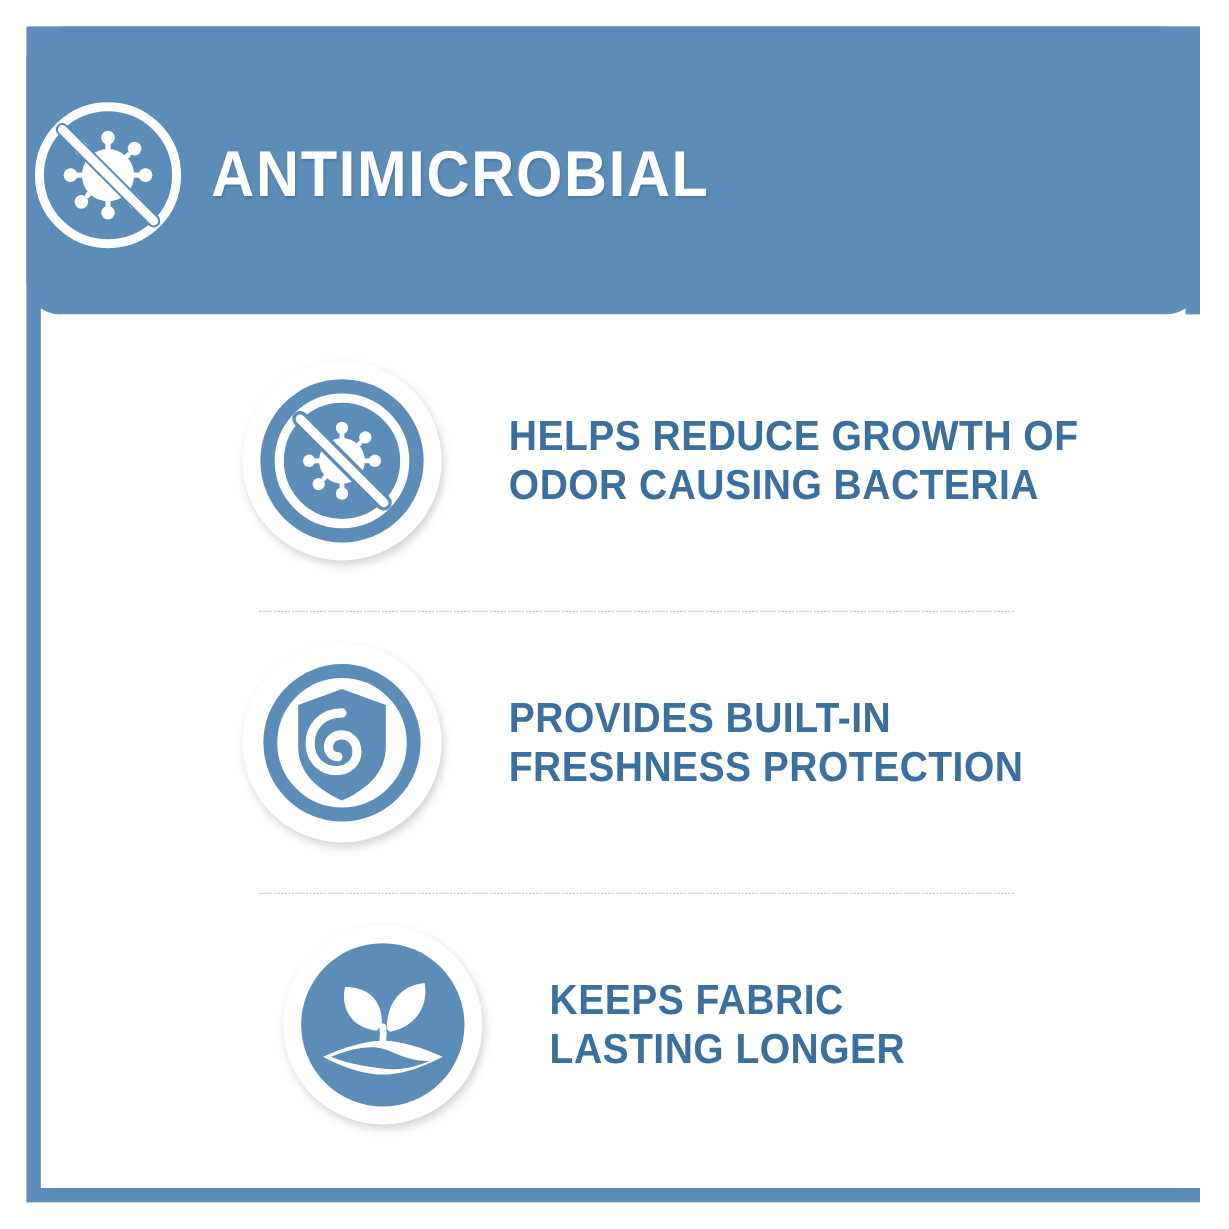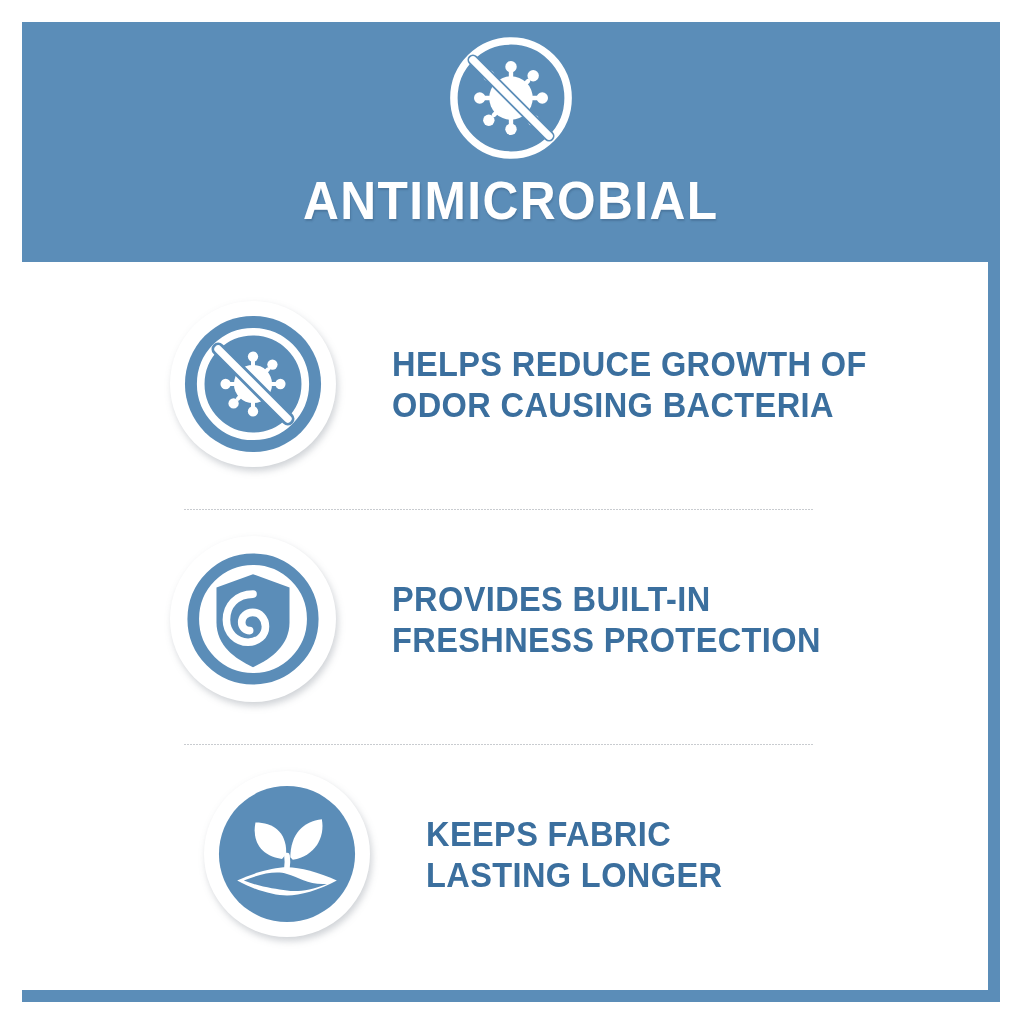--- a/index.html
+++ b/index.html
@@ -37,24 +37,25 @@
   
   .header {
     position: absolute;
     left: 22px;
     top: 22px;
     width: 978px;
     height: 240px;
     background: #5b8db8;
     box-sizing: border-box;
     display: flex;
-    flex-direction: column;
+    flex-direction: row;
     align-items: center;
     justify-content: flex-start;
     overflow: hidden;
+    border-radius: 28px;
   }
 
   .header-icon {
     margin-top: 8px;
     width: 136px;
     height: 136px;
     display: block;
   }
 
   .header-title {
@@ -67,21 +68,21 @@
     font-family: "Liberation Sans Narrow", "Liberation Sans", sans-serif;
     transform: scaleX(0.92);
     transform-origin: center;
     text-shadow: 1px 2px 2px rgba(40, 70, 100, 0.30);
     white-space: nowrap;
   }
 
   
   .content {
     position: absolute;
-    left: 18px;
+    left: 50px;
     top: 262px;
     width: 954px;
     height: 728px;
     background: #ffffff;
     box-sizing: border-box;
   }
 
   .feature-row {
     position: absolute;
     left: 0;

